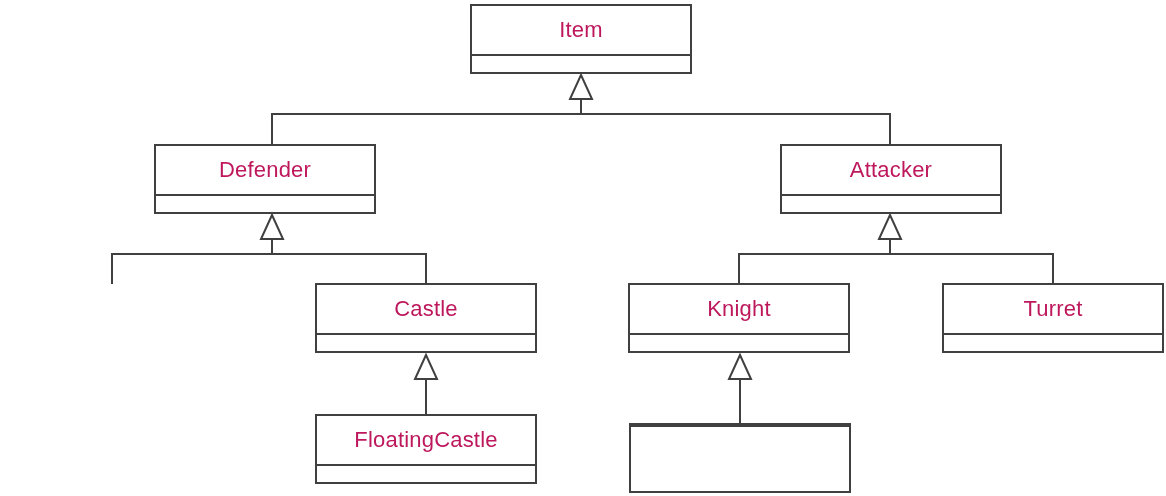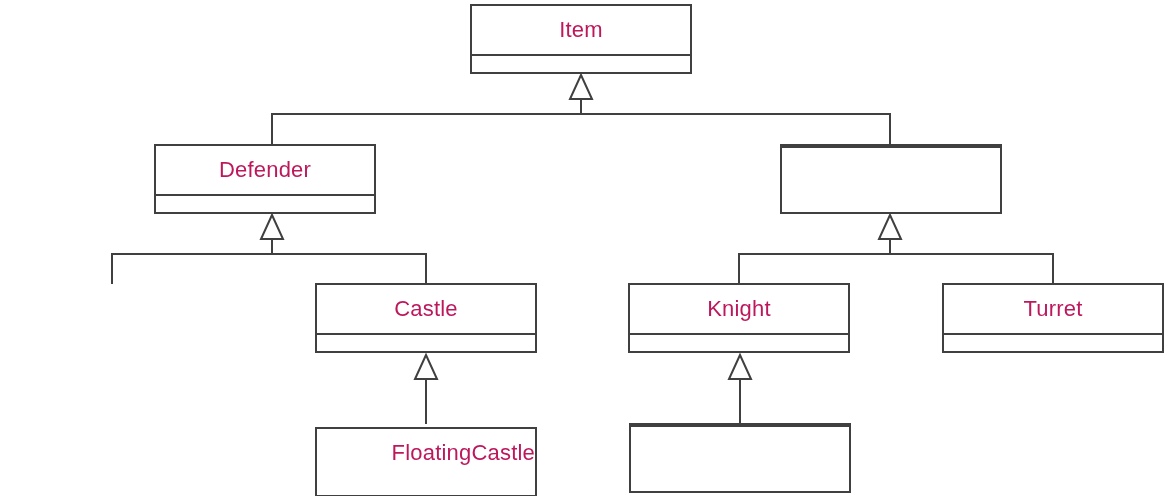--- a/index.html
+++ b/index.html
@@ -76,40 +76,41 @@
     <div class="cls-name">Item</div>
     <div class="cls-attrs"></div>
   </div>
 
   <div class="cls" style="left:154px; top:144px;">
     <div class="cls-name">Defender</div>
     <div class="cls-attrs"></div>
   </div>
 
   <div class="cls" style="left:780px; top:144px;">
+    <div class="cls-name">Attacker</div>
     <div class="cls-attrs"></div>
   </div>
 
 
   <div class="cls" style="left:315px; top:283px;justify-content:space-between;">
     <div class="cls-name">Castle</div>
     <div class="cls-attrs"></div>
   </div>
 
   <div class="cls" style="left:628px; top:283px;">
     <div class="cls-name">Knight</div>
     <div class="cls-attrs"></div>
   </div>
 
   <div class="cls" style="left:942px; top:283px;">
     <div class="cls-name">Turret</div>
     <div class="cls-attrs"></div>
   </div>
 
-  <div class="cls" style="left:315px; top:427px;align-items:flex-end;">
+  <div class="cls" style="left:315px; top:414px;">
     <div class="cls-name">FloatingCastle</div>
     <div class="cls-attrs"></div>
   </div>
 
   <div class="cls" style="left:629px; top:423px;">
     <div class="cls-attrs"></div>
   </div>
 
 </div>
 

